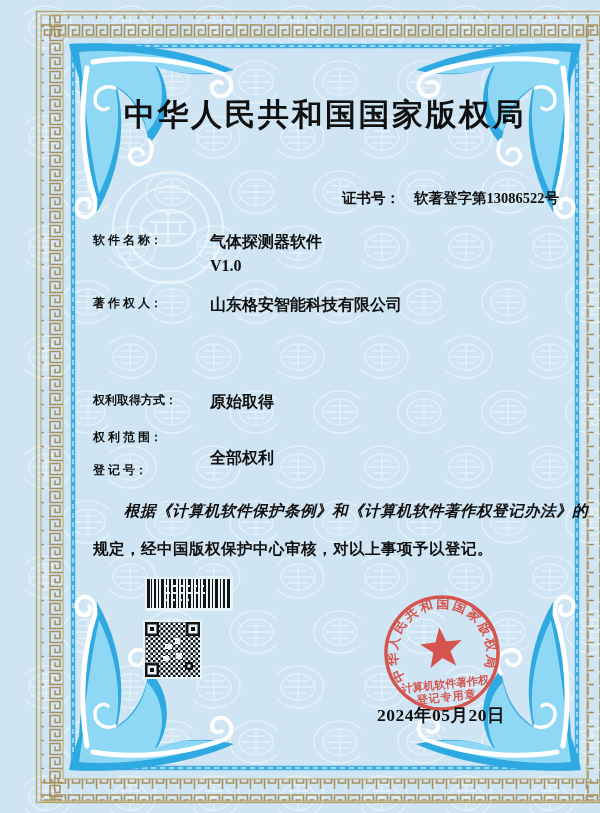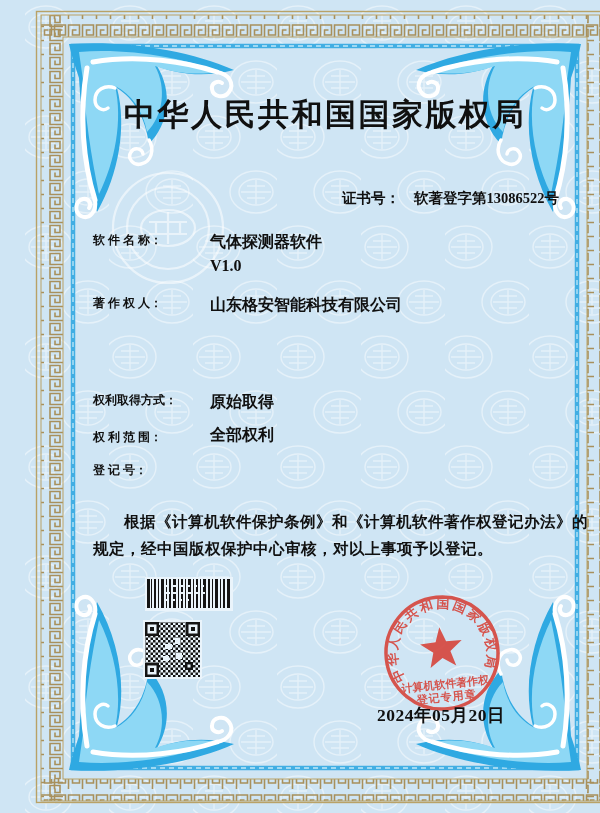--- a/index.html
+++ b/index.html
@@ -106,25 +106,25 @@
   <div class="abs txt field-value" style="top:232px;">气体探测器软件</div>
   <div class="abs txt field-value" style="top:257px;">V1.0</div>
 
   <div class="abs txt field-label" style="top:295px;">著 作 权 人：</div>
   <div class="abs txt field-value" style="top:295px;">山东格安智能科技有限公司</div>
 
   <div class="abs txt field-label" style="top:392px;">权利取得方式：</div>
   <div class="abs txt field-value" style="top:392px;">原始取得</div>
 
   <div class="abs txt field-label" style="top:429px;">权 利 范 围：</div>
-  <div class="abs txt field-value" style="top:425px;">全部权利</div>
+  <div class="abs txt field-value" style="top:448px;">全部权利</div>
 
   <div class="abs txt field-label" style="top:462px;">登  记  号：</div>
 
-  <div class="abs statement indent" style="top:512px;">根据《计算机软件保护条例》和《计算机软件著作权登记办法》的</div>
+  <div class="abs statement indent" style="top:501px;font-style:italic;">根据《计算机软件保护条例》和《计算机软件著作权登记办法》的</div>
   <div class="abs statement" style="top:539px;">规定，经中国版权保护中心审核，对以上事项予以登记。</div>
 
   <svg class="abs code-wrap" style="left:120px; top:577px;" width="88" height="34" viewBox="0 0 88 34">
     <rect x="0" y="0" width="88" height="34" fill="#eaf4fb"></rect>
     <g fill="#141414">
       <rect x="2" y="2" width="3" height="29"></rect>
         <rect x="6" y="2" width="1" height="29"></rect>
       <rect x="9" y="2" width="2" height="29"></rect>
         <rect x="13" y="2" width="1" height="29"></rect>
       <rect x="16" y="2" width="3" height="29"></rect>

